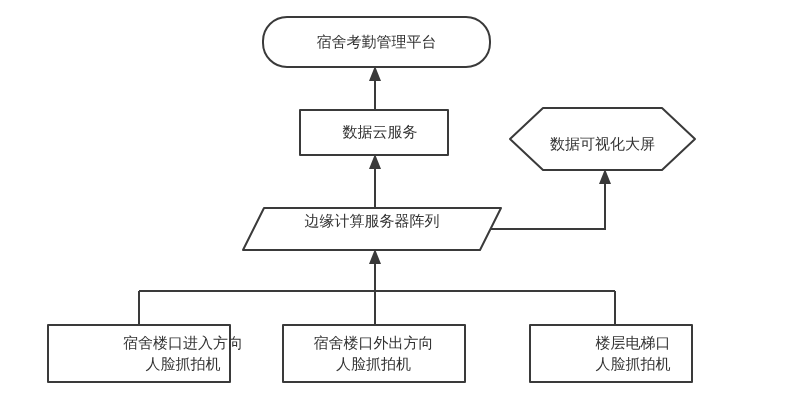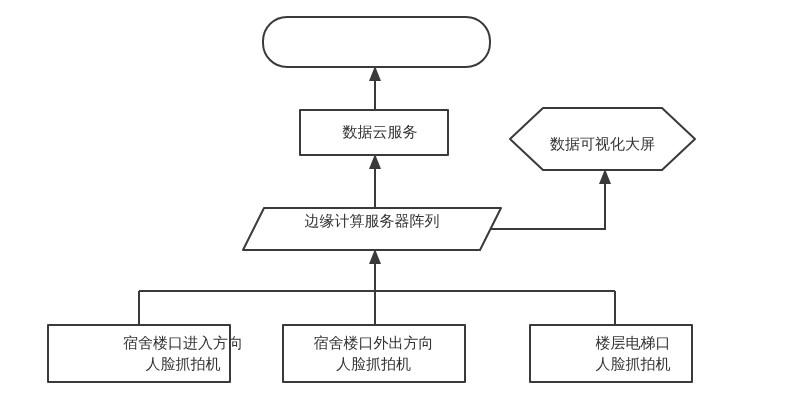--- a/index.html
+++ b/index.html
@@ -66,20 +66,21 @@
       <polygon points="510,139 543,108 662,108 695,139 662,170 543,170"></polygon>
 
       <polygon points="264,208 501,208 480,250 243,250"></polygon>
 
       <rect x="48" y="325" width="182" height="57"></rect>
       <rect x="283" y="325" width="182" height="57"></rect>
       <rect x="530" y="325" width="162" height="57"></rect>
     </g>
   </svg>
 
+  <div class="label lbl-platform">宿舍考勤管理平台</div>
   <div class="label lbl-cloud">数据云服务</div>
   <div class="label lbl-bigscreen">数据可视化大屏</div>
   <div class="label lbl-edge">边缘计算服务器阵列</div>
   <div class="label lbl-cam1">宿舍楼口进入方向
 人脸抓拍机</div>
   <div class="label lbl-cam2">宿舍楼口外出方向
 人脸抓拍机</div>
   <div class="label lbl-cam3">楼层电梯口
 人脸抓拍机</div>
 

